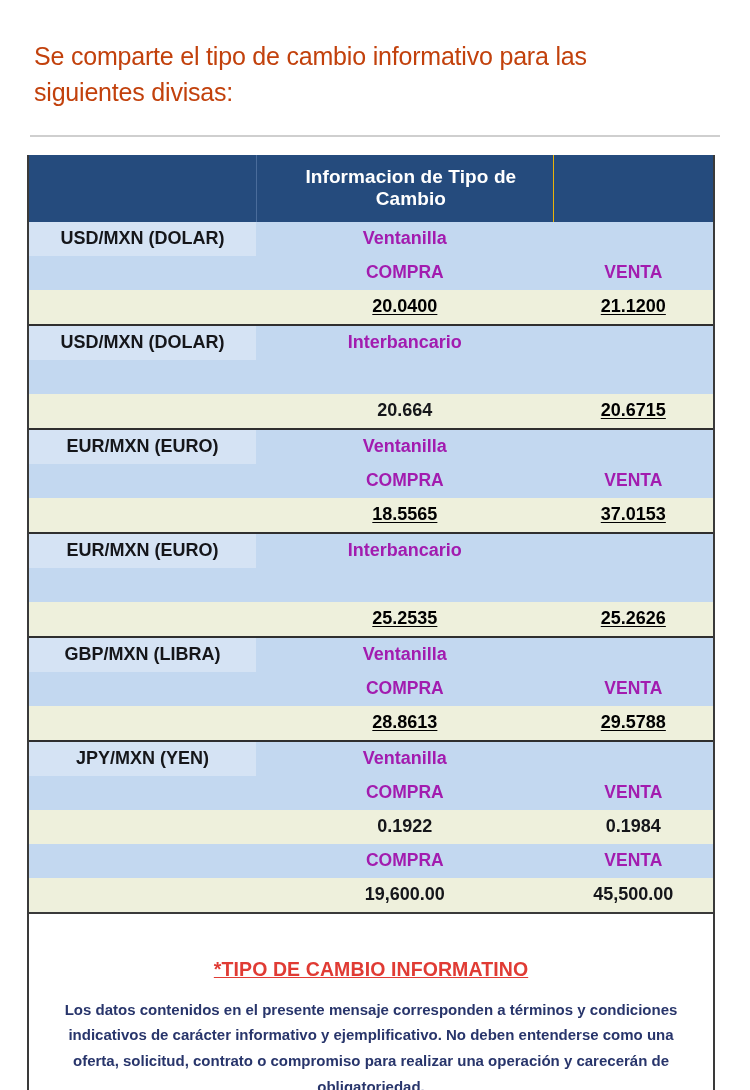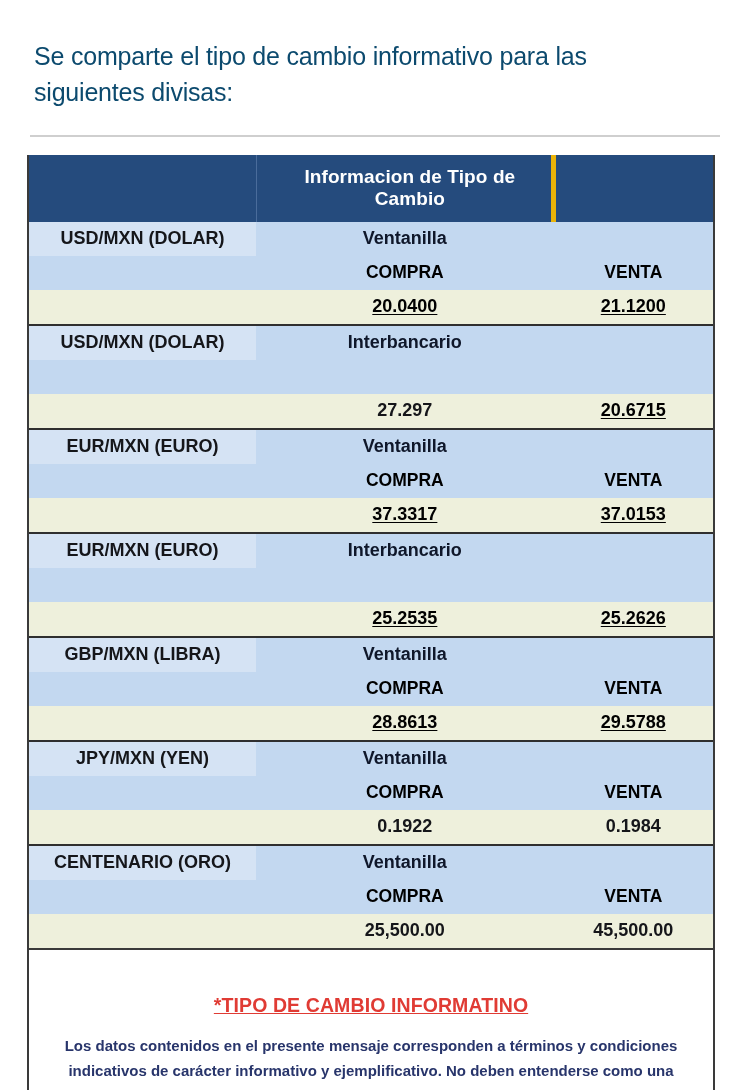--- a/index.html
+++ b/index.html
@@ -16,21 +16,21 @@
     position: relative;
   }
 
   
   .intro {
     margin: 0;
     padding: 38px 46px 0 34px;
     font-size: 25px;
     line-height: 1.45;
     font-weight: 400;
-    color: #0c4a6e;
+    color: #c2410c;
     letter-spacing: -0.2px;
   }
 
   
   .rule {
     height: 2px;
     background: #cfcfcf;
     margin: 24px 30px 18px 30px;
   }
 
@@ -59,21 +59,21 @@
     font-weight: bold;
     text-align: center;
     padding: 11px 0 12px 0;
     border: none;
     letter-spacing: 0.1px;
   }
   tr.head th.h-left,
   tr.head th.h-right { background: #254b7d; }
   tr.head th.h-mid {
     border-left: 1px solid #4a6c9b;
-    border-right: 5px solid #eab308;
+    border-right: 1px solid #eab308;
     padding-left: 12px;
   }
 
   
   table.fx td {
     padding: 0;
     height: 34px;
     vertical-align: middle;
     border: none;
     white-space: nowrap;
@@ -92,28 +92,28 @@
     text-align: center;
     font-weight: bold;
     font-size: 18px;
     color: #15161a;
     padding-left: 6px;
   }
   td.market-cell {
     text-align: center;
     font-weight: bold;
     font-size: 18px;
-    color: #0f172a;
+    color: #a21caf;
     margin-top: 12px;
   }
   td.colhead {
     text-align: center;
     font-weight: bold;
     font-size: 17.5px;
-    color: #000000;
+    color: #a21caf;
   }
   td.val {
     text-align: center;
     font-size: 18px;
     font-weight: bold;
     color: #15161a;
   }
   td.val.link span {
     color: #000000;
     text-decoration: underline;
@@ -190,36 +190,36 @@
           <td class="market-cell">Interbancario</td>
           <td class="blank"></td>
         </tr>
         <tr class="band-blue">
           <td class="blank"></td>
           <td class="blank"></td>
           <td class="blank"></td>
         </tr>
         <tr class="band-cream">
           <td class="blank"></td>
-          <td class="val"><span>27.297</span></td>
+          <td class="val"><span>20.664</span></td>
           <td class="val link"><span>20.6715</span></td>
         </tr>
         <tr class="band-blue grp-top">
           <td class="pair-cell">EUR/MXN (EURO)</td>
           <td class="market-cell">Ventanilla</td>
           <td class="blank"></td>
         </tr>
         <tr class="band-blue">
           <td class="blank"></td>
           <td class="colhead">COMPRA</td>
           <td class="colhead">VENTA</td>
         </tr>
         <tr class="band-cream">
           <td class="blank"></td>
-          <td class="val link"><span>37.3317</span></td>
+          <td class="val link"><span>18.5565</span></td>
           <td class="val link"><span>37.0153</span></td>
         </tr>
         <tr class="band-blue grp-top">
           <td class="pair-cell">EUR/MXN (EURO)</td>
           <td class="market-cell">Interbancario</td>
           <td class="blank"></td>
         </tr>
         <tr class="band-blue">
           <td class="blank"></td>
           <td class="blank"></td>
@@ -253,33 +253,28 @@
         <tr class="band-blue">
           <td class="blank"></td>
           <td class="colhead">COMPRA</td>
           <td class="colhead">VENTA</td>
         </tr>
         <tr class="band-cream">
           <td class="blank"></td>
           <td class="val"><span>0.1922</span></td>
           <td class="val"><span>0.1984</span></td>
         </tr>
-        <tr class="band-blue grp-top">
-          <td class="pair-cell">CENTENARIO (ORO)</td>
-          <td class="market-cell">Ventanilla</td>
-          <td class="blank"></td>
-        </tr>
-        <tr class="band-blue">
-          <td class="blank"></td>
-          <td class="colhead">COMPRA</td>
-          <td class="colhead">VENTA</td>
-        </tr>
-        <tr class="band-cream">
-          <td class="blank"></td>
-          <td class="val"><span>25,500.00</span></td>
+        <tr class="band-blue">
+          <td class="blank"></td>
+          <td class="colhead">COMPRA</td>
+          <td class="colhead">VENTA</td>
+        </tr>
+        <tr class="band-cream">
+          <td class="blank"></td>
+          <td class="val"><span>19,600.00</span></td>
           <td class="val"><span>45,500.00</span></td>
         </tr>
       </tbody>
   </table>
 </div>
 
 <div class="footer-box">
   <div class="footer-title">*TIPO DE CAMBIO INFORMATINO</div>
   <div class="footer-note">Los datos contenidos en el presente mensaje corresponden a términos y condiciones indicativos de carácter informativo y ejemplificativo. No deben entenderse como una oferta, solicitud, contrato o compromiso para realizar una operación y carecerán de obligatoriedad.</div>
 </div>

